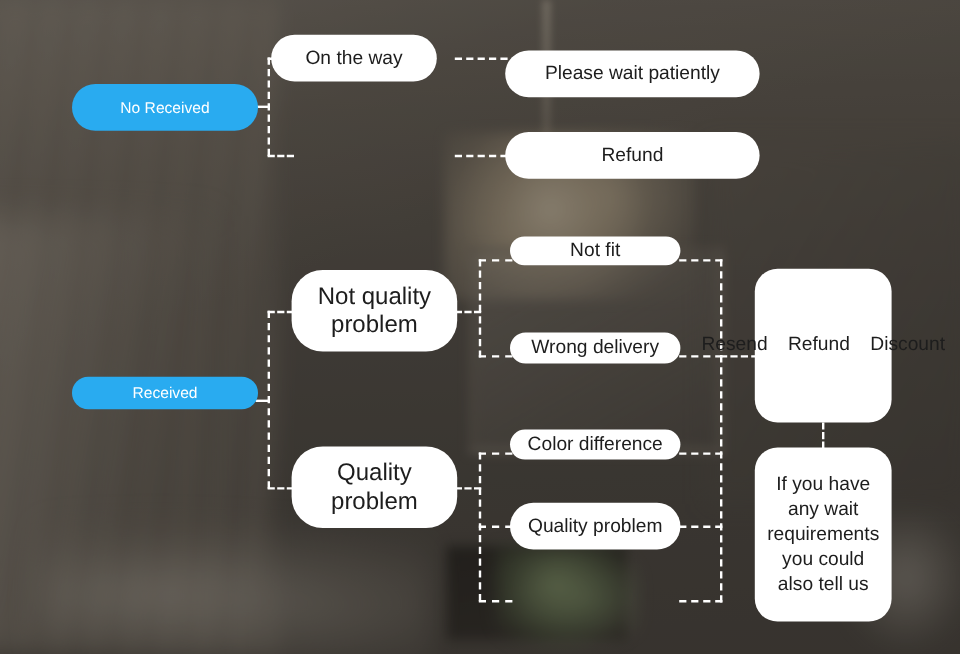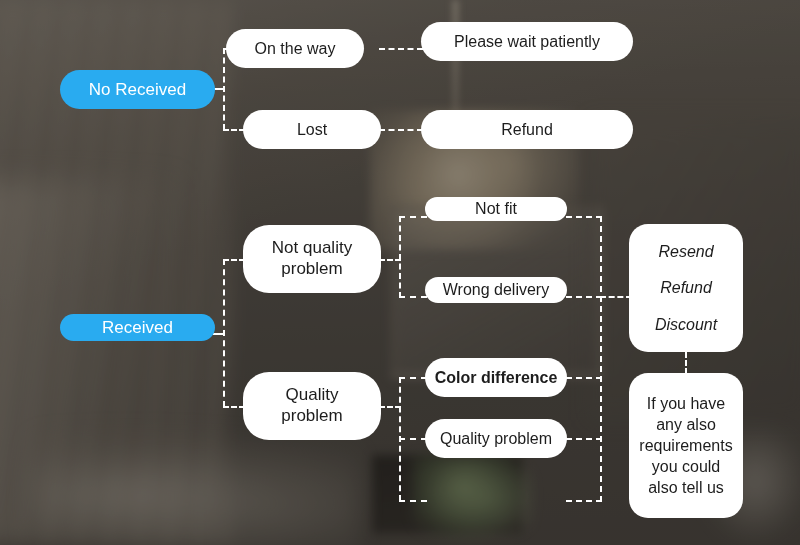--- a/index.html
+++ b/index.html
@@ -124,43 +124,42 @@
     text-align: center;
     box-sizing: border-box;
     line-height: 1.22;
   }
   .pill {
     border-radius: 999px;
     font-size: 16px;
   }
   .pill2 {
     border-radius: 26px;
-    font-size: 17px;
+    font-size: 20px;
   }
   .boxy {
     border-radius: 19px;
     font-size: 16px;
   }
   .badge {
     position: absolute;
     background: #29ABF0;
     color: #ffffff;
     border-radius: 999px;
     display: flex;
     align-items: center;
     justify-content: center;
-    font-size: 17px;
+    font-size: 13px;
     box-sizing: border-box;
   }
   .stack {
     display: flex;
-    flex-direction: column;
+    flex-direction: row;
     justify-content: center;
     gap: 17px;
-    font-style: italic;
   }
   .stack > span { display: block; }
   .para {
     line-height: 1.32;
     padding: 0 10px;
   }
 </style>
 </head>
 <body>
 
@@ -217,25 +216,22 @@
   </div>
 
   <div class="badge" style="left:60px; top:314px; width:155px; height:27px;">
     <span>Received</span>
   </div>
 
   <div class="node pill" style="left:226px; top:29px; width:138px; height:39px;">
     <span>On the way</span>
   </div>
 
-  <div class="node pill" style="left:243px; top:110px; width:138px; height:39px;">
-    <span>Lost</span>
-  </div>
-
-  <div class="node pill" style="left:421px; top:22px; width:212px; height:39px;">
+
+  <div class="node pill" style="left:421px; top:42px; width:212px; height:39px;">
     <span>Please wait patiently</span>
   </div>
 
   <div class="node pill" style="left:421px; top:110px; width:212px; height:39px;">
     <span>Refund</span>
   </div>
 
   <div class="node pill2" style="left:243px; top:225px; width:138px; height:68px; flex-direction:column;">
     <span>Not quality</span>
     <span>problem</span>
@@ -247,36 +243,36 @@
   </div>
 
   <div class="node pill" style="left:425px; top:197px; width:142px; height:24px;">
     <span>Not fit</span>
   </div>
 
   <div class="node pill" style="left:425px; top:277px; width:142px; height:26px;">
     <span>Wrong delivery</span>
   </div>
 
-  <div class="node pill" style="left:425px; top:358px; width:142px; height:39px;font-weight:bold;">
+  <div class="node pill" style="left:425px; top:358px; width:142px; height:25px;">
     <span>Color difference</span>
   </div>
 
   <div class="node pill" style="left:425px; top:419px; width:142px; height:39px;">
     <span>Quality problem</span>
   </div>
 
 
   <div class="node boxy stack" style="left:629px; top:224px; width:114px; height:128px;">
     <span>Resend</span>
     <span>Refund</span>
     <span>Discount</span>
   </div>
 
   <div class="node boxy para" style="left:629px; top:373px; width:114px; height:145px; flex-direction:column;">
     <span>If you have</span>
-    <span>any also</span>
+    <span>any wait</span>
     <span>requirements</span>
     <span>you could</span>
     <span>also tell us</span>
   </div>
 
 </div>
 
 </body></html>

